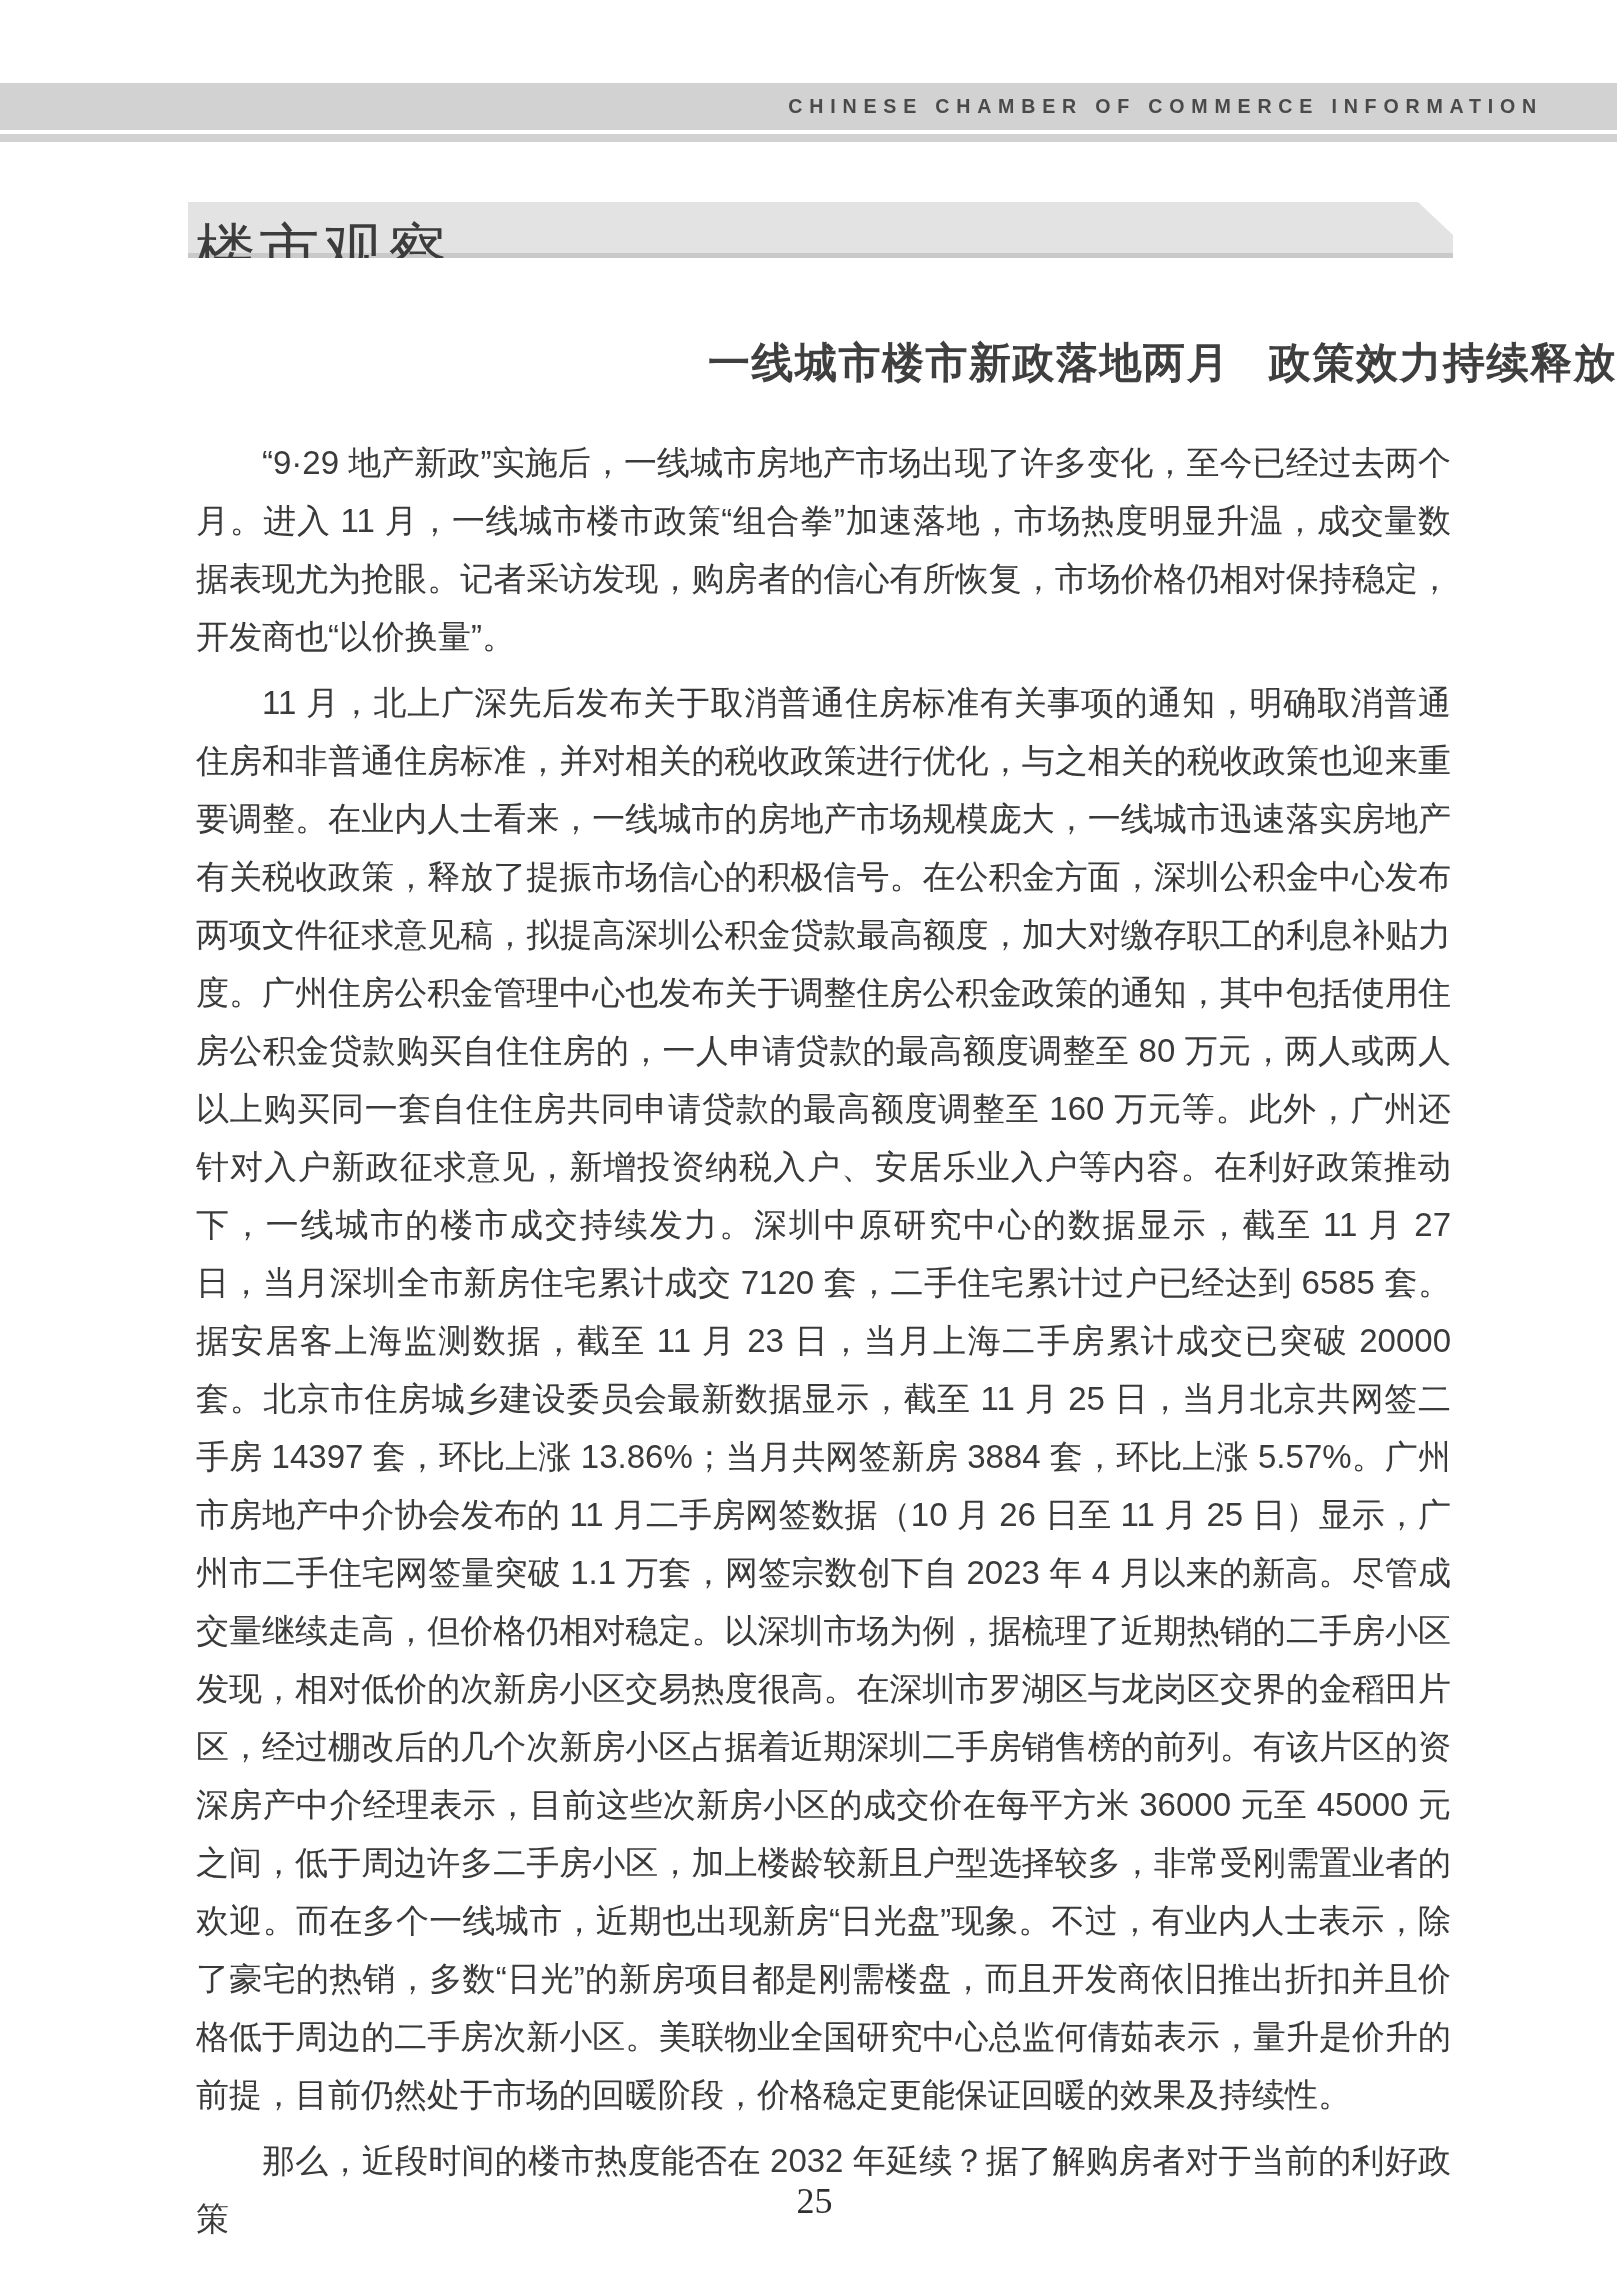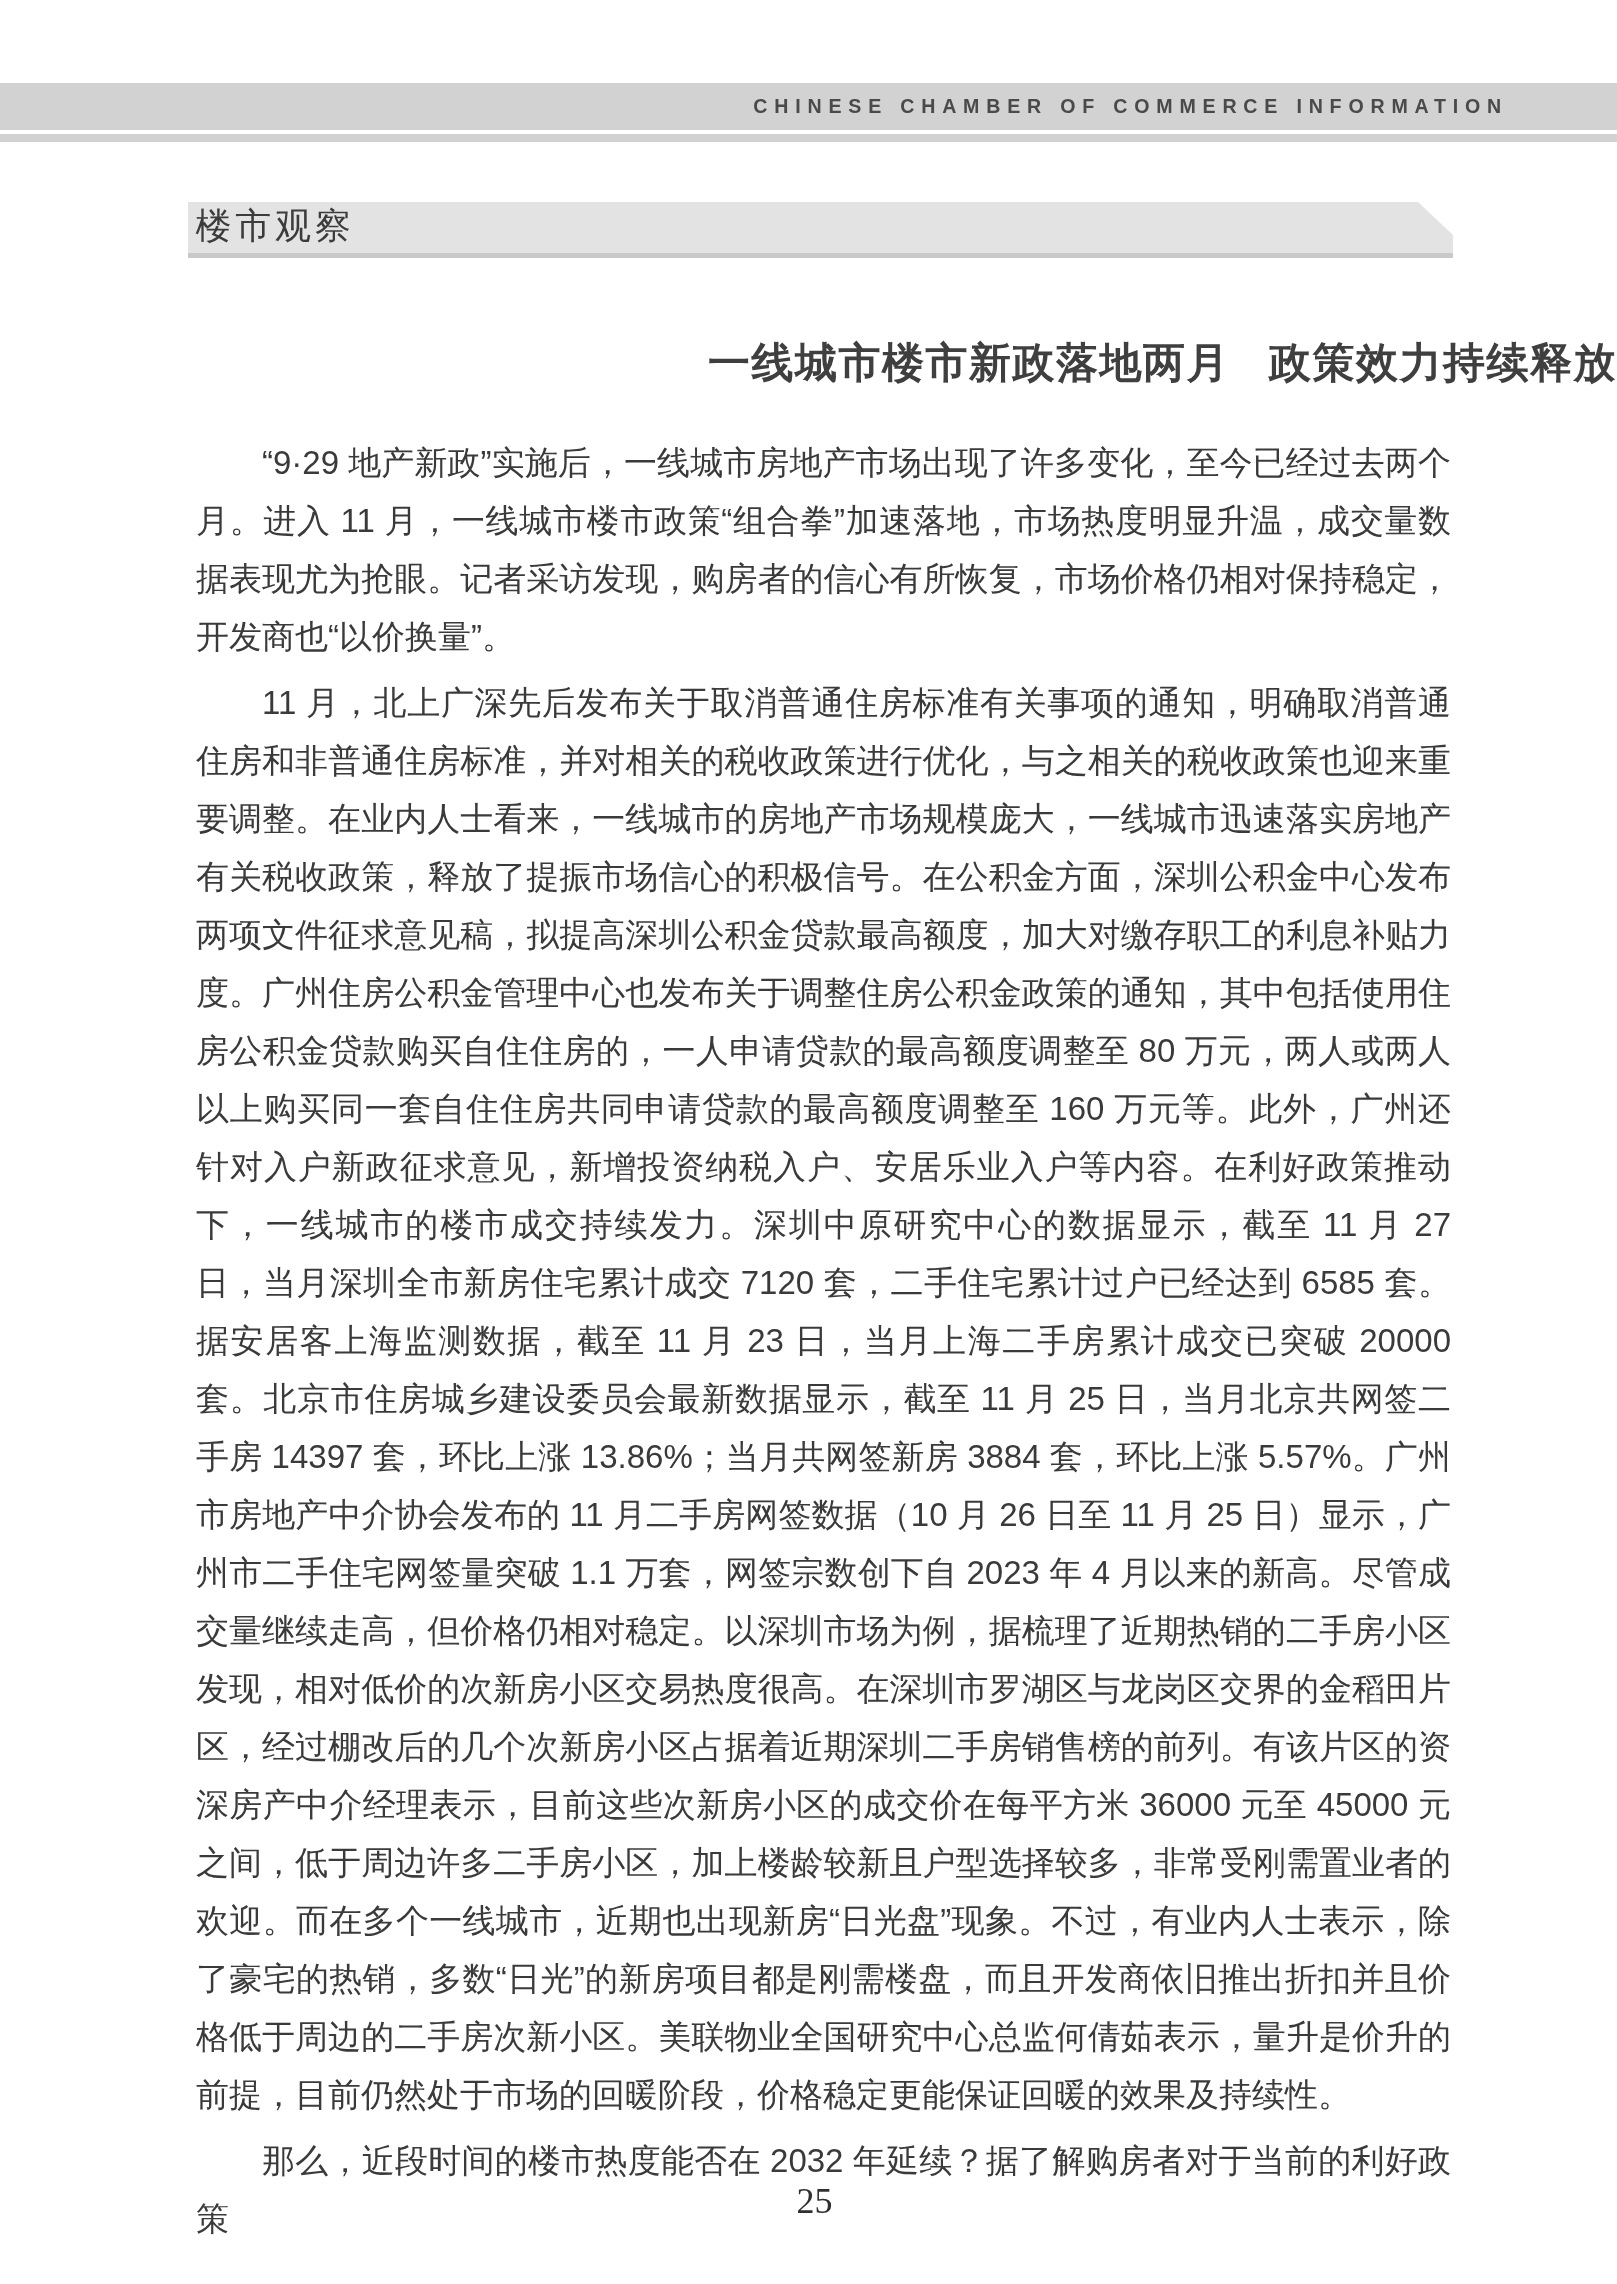--- a/index.html
+++ b/index.html
@@ -23,21 +23,21 @@
     left: 0;
     right: 0;
     height: 47px;
     background: var(--bar-gray, #d2d2d2);
   }
   .topbar-text {
     display: block;
     height: 47px;
     line-height: 47px;
     text-align: right;
-    padding-right: 109px;
+    padding-right: 74px;
     font-size: 19.6px;
     font-weight: bold;
     letter-spacing: 6.8px;
     color: var(--header-text, #4a4a4a);
     white-space: nowrap;
   }
   .topbar-thin {
     position: absolute;
     top: 134px;
     left: 0;
@@ -60,23 +60,23 @@
     position: absolute;
     bottom: 0;
     left: 0;
     right: 0;
     height: 5.3px;
     background: var(--banner-strip, #c9c9c9);
   }
   .banner-label {
     position: absolute;
     left: 7.5px;
-    top: 6px;
+    top: 20px;
     font-family: "Liberation Serif", serif;
-    font-size: 36px;
+    font-size: 60px;
     line-height: 1;
     letter-spacing: 3.8px;
     color: #3c3c3c;
     white-space: nowrap;
   }
 
   
   .title {
     position: absolute;
     top: 340px;

